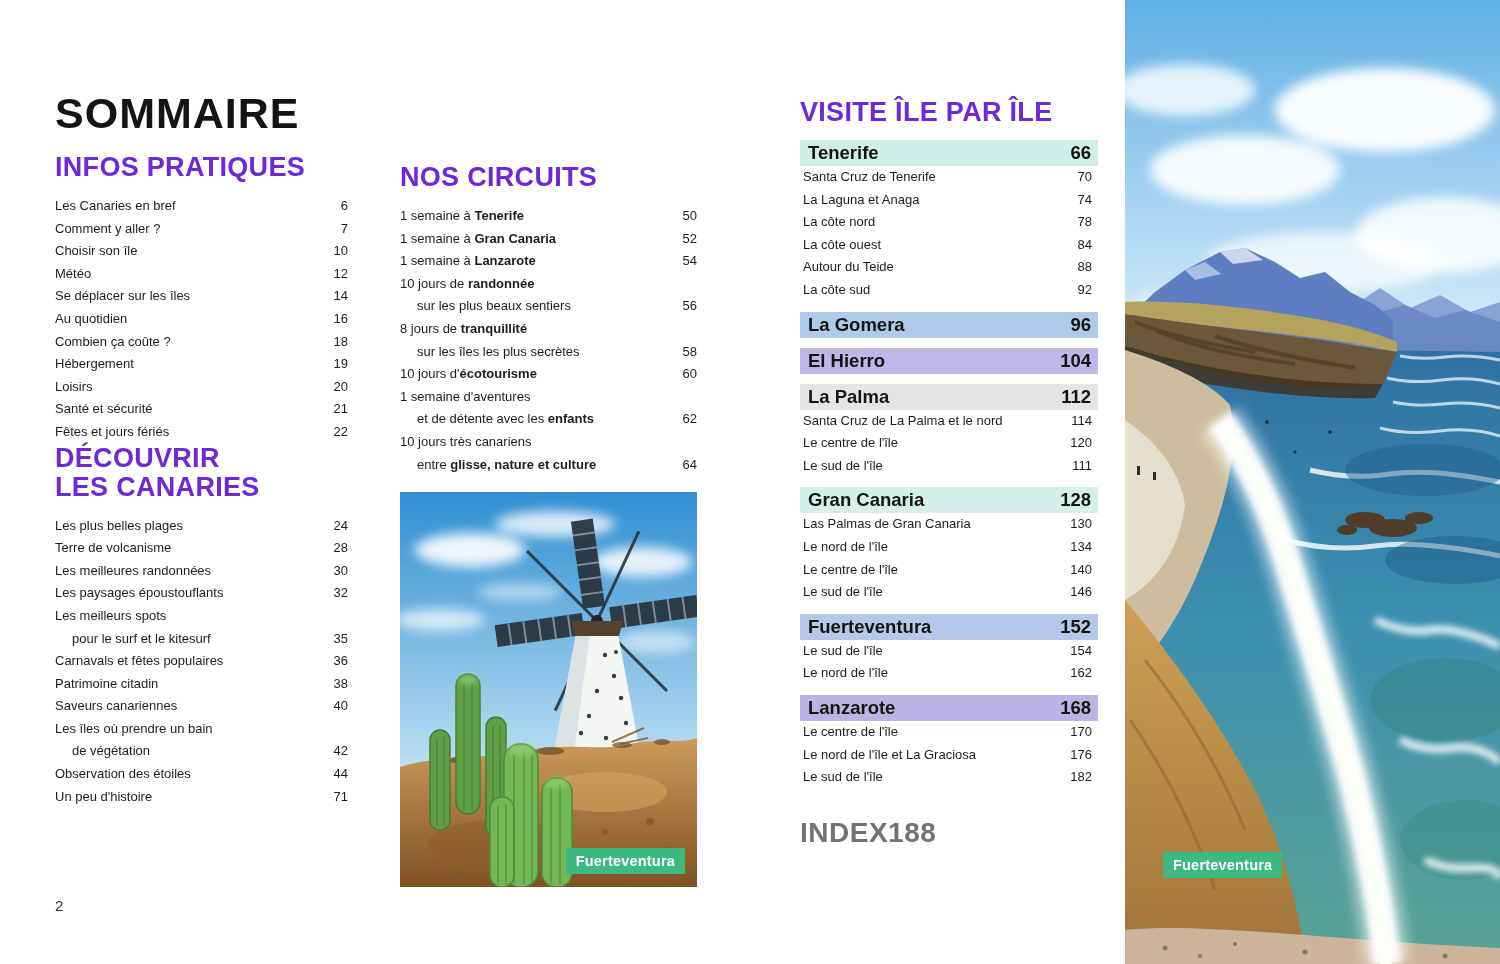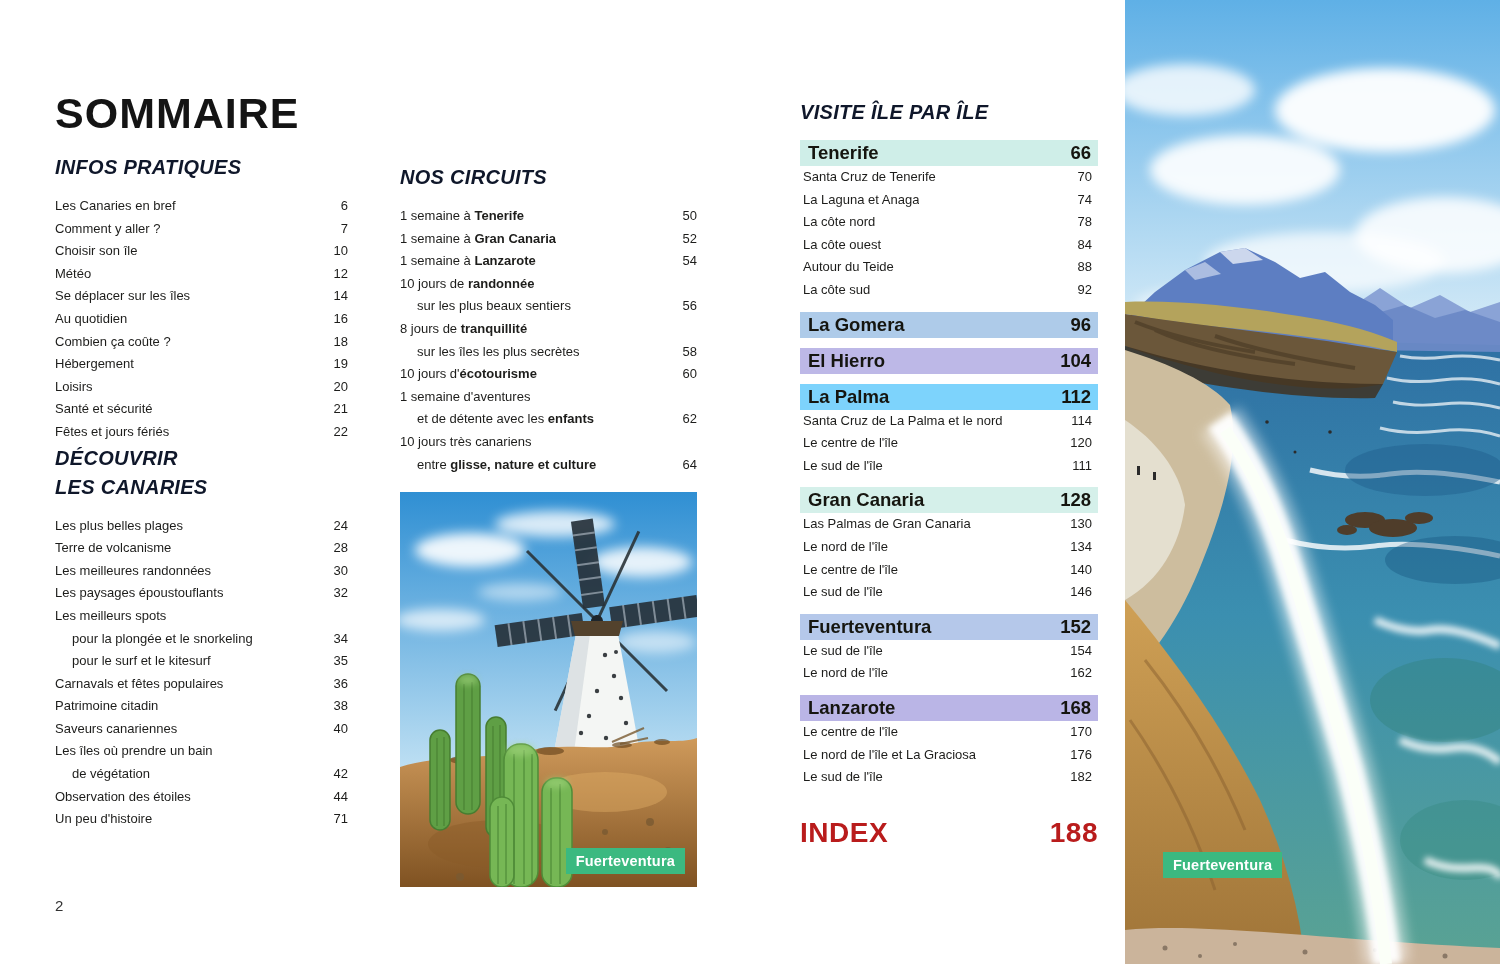--- a/index.html
+++ b/index.html
@@ -11,22 +11,22 @@
   .col{position:absolute;}
   .col-left{left:55px;top:92px;width:293px;}
   .col-mid{left:400px;top:163px;width:297px;}
   .col-right{left:800px;top:98px;width:298px;}
 
   h1.page-title{
     margin:0 0 18px 0;font-size:43px;line-height:43px;font-weight:900;
     letter-spacing:1px;color:#141414;
   }
   h2.sec{
-    margin:0 0 13px 0;font-size:20px;line-height:29px;font-weight:800;
-    color:#0f172a;letter-spacing:.3px;font-style:italic;
+    margin:0 0 13px 0;font-size:27px;line-height:29px;font-weight:800;
+    color:#6d28d9;letter-spacing:.3px;
   }
   h2.sec .l2{display:block;}
   .gap-top{margin-top:28px;}
 
   .row{
     display:flex;justify-content:space-between;align-items:baseline;
     font-size:13px;line-height:22.6px;white-space:nowrap;
   }
   .row .lbl{overflow:hidden;}
   .row .num{text-align:right;min-width:28px;}
@@ -34,22 +34,22 @@
   .b{font-weight:700;}
 
   
   .island{margin-top:10px;}
   .bar{
     display:flex;justify-content:space-between;align-items:center;
     height:26px;padding:0 7px 0 8px;font-size:18.5px;font-weight:700;color:#15150f;
   }
   .sub .row{padding:0 6px 0 3px;}
   .index-row{
-    display:flex;justify-content:space-between;align-items:baseline;
-    margin-top:28px;font-size:28px;font-weight:800;color:#b91c1c;letter-spacing:.5px;
+    display:flex;justify-content:flex-start;align-items:baseline;
+    margin-top:28px;font-size:28px;font-weight:800;color:#737373;letter-spacing:.5px;
   }
 
   .page-num{position:absolute;left:55px;top:897px;font-size:15px;color:#333;}
 
   
   .photo-mid{
     position:absolute;left:400px;top:492px;width:297px;height:395px;overflow:hidden;
   }
   .photo-right{
     position:absolute;left:1125px;top:0;width:375px;height:964px;overflow:hidden;
@@ -151,24 +151,20 @@
       <div class="row">
         <span class="lbl">Les paysages époustouflants</span>
         <span class="num">32</span>
       </div>
 
       <div class="row">
         <span class="lbl">Les meilleurs spots</span>
         <span class="num"></span>
       </div>
 
-      <div class="row indent">
-        <span class="lbl">pour la plongée et le snorkeling</span>
-        <span class="num">34</span>
-      </div>
 
       <div class="row indent">
         <span class="lbl">pour le surf et le kitesurf</span>
         <span class="num">35</span>
       </div>
 
       <div class="row">
         <span class="lbl">Carnavals et fêtes populaires</span>
         <span class="num">36</span>
       </div>
@@ -479,21 +475,21 @@
         <div class="bar" style="background: rgb(189, 184, 231);">
           <span>El Hierro</span>
           <span>104</span>
         </div>
         <div class="sub">
           
         </div>
       </div>
 
       <div class="island">
-        <div class="bar" style="background: #7dd3fc;">
+        <div class="bar" style="background: #e5e5e5;">
           <span>La Palma</span>
           <span>112</span>
         </div>
         <div class="sub">
 
             <div class="row">
               <span class="lbl">Santa Cruz de La Palma et le nord</span>
               <span class="num">114</span>
             </div>
 

